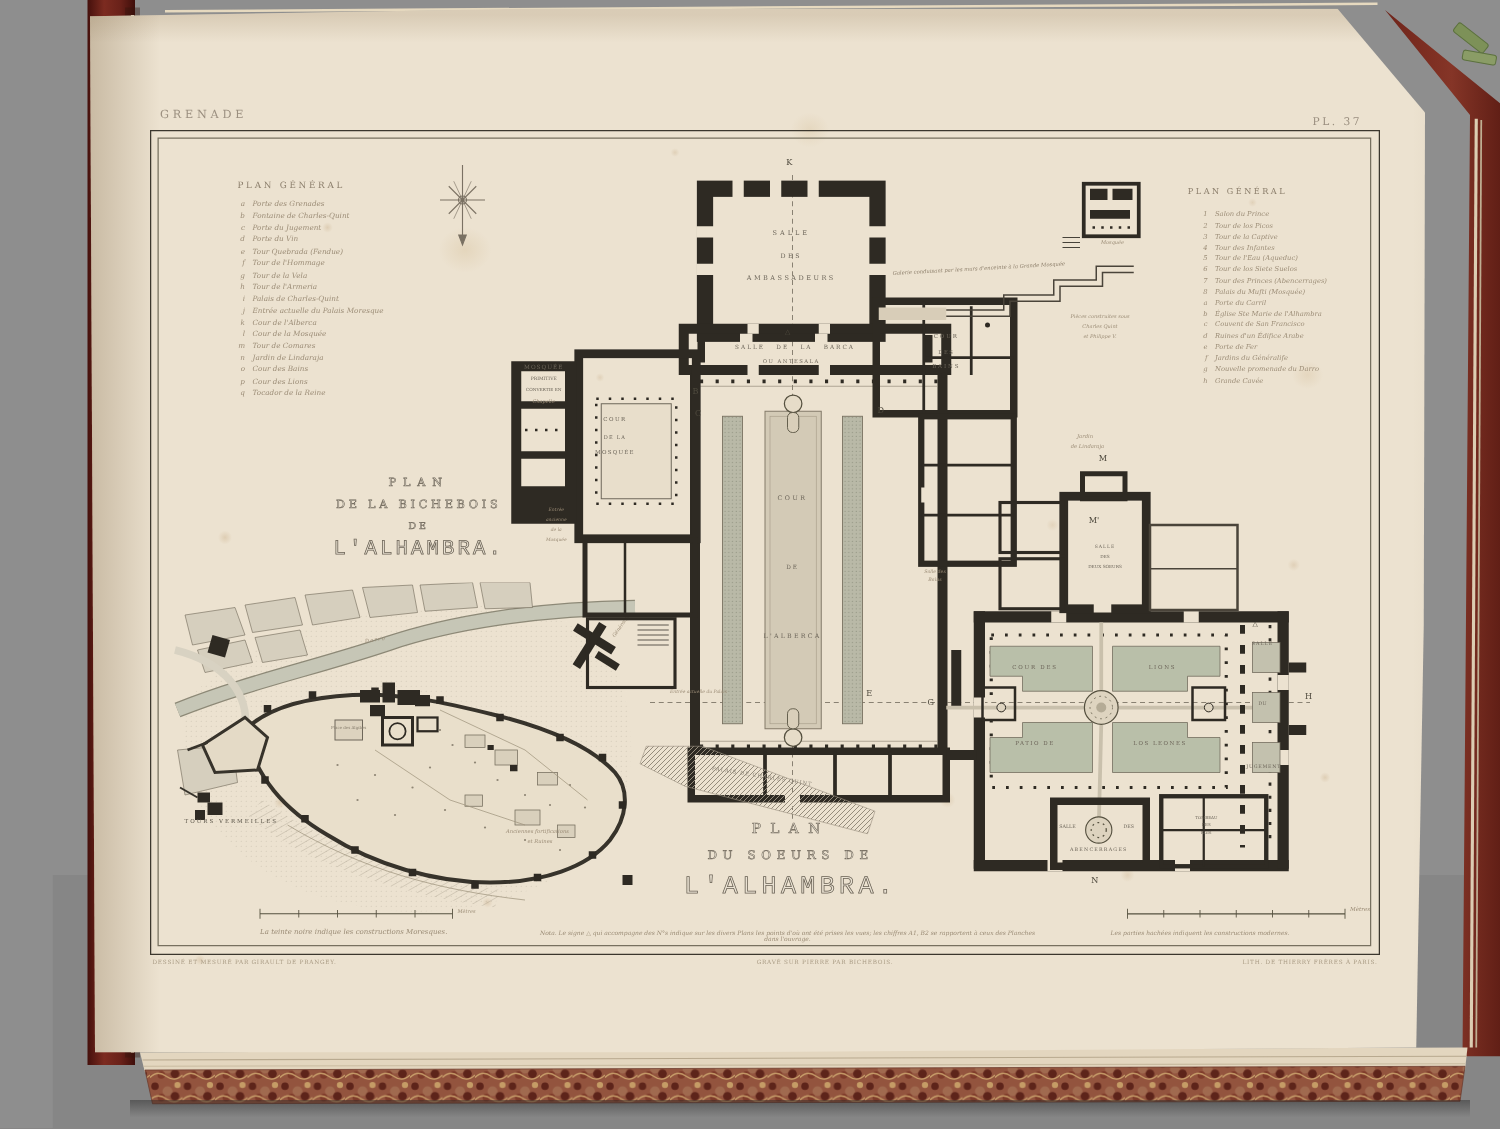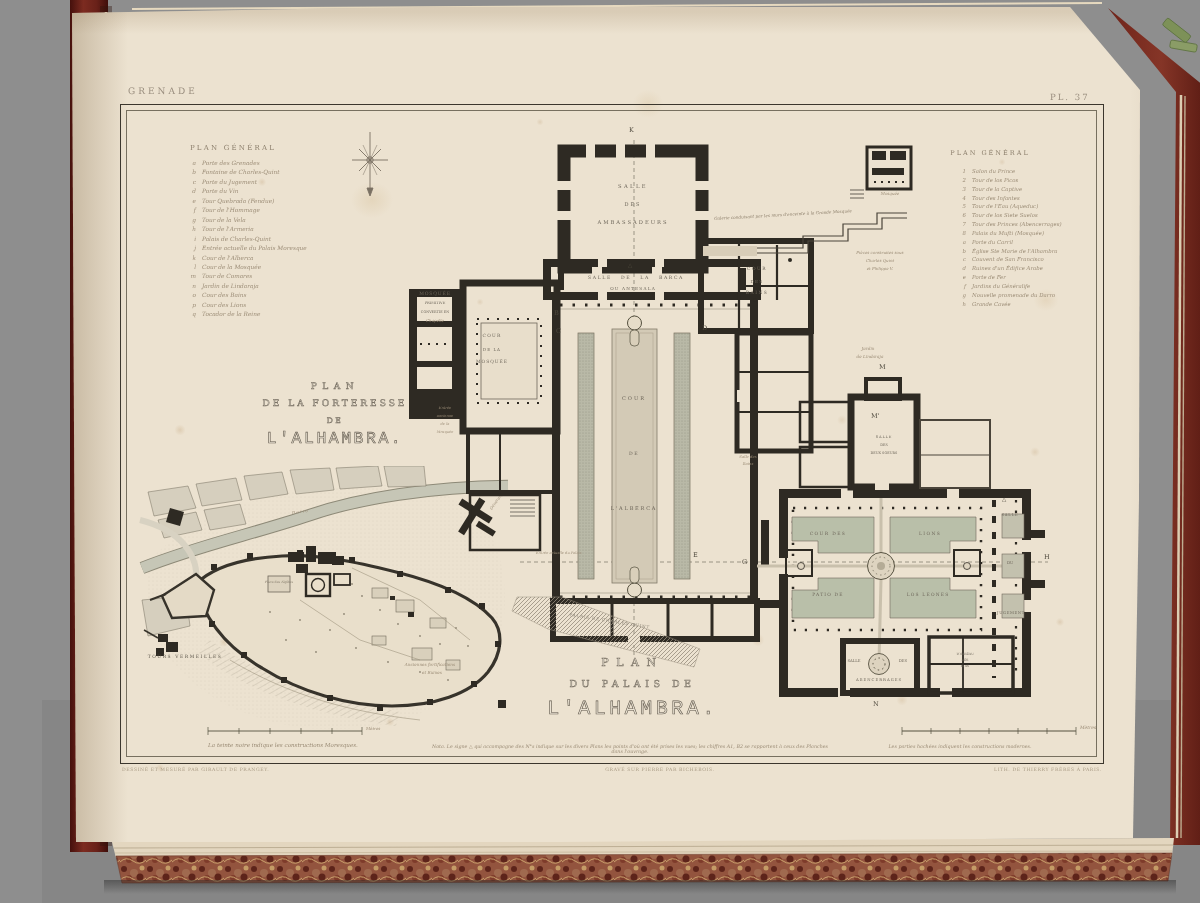--- a/index.html
+++ b/index.html
@@ -172,28 +172,28 @@
       <div class="lrow"><span class="lk">c</span><span class="lv">Couvent de San Francisco</span></div>
       <div class="lrow"><span class="lk">d</span><span class="lv">Ruines d'un Édifice Arabe</span></div>
       <div class="lrow"><span class="lk">e</span><span class="lv">Porte de Fer</span></div>
       <div class="lrow"><span class="lk">f</span><span class="lv">Jardins du Généralife</span></div>
       <div class="lrow"><span class="lk">g</span><span class="lv">Nouvelle promenade du Darro</span></div>
       <div class="lrow"><span class="lk">h</span><span class="lv">Grande Cavée</span></div>
     </div>
 
   <div class="tblock" style="left:250px;top:382px;width:170px">
     <div class="outs" style="font-size:9px;letter-spacing:5.5px">PLAN</div>
-    <div class="outs" style="font-size:9px;letter-spacing:3px;margin-top:7px">DE LA FORTERESSE</div>
+    <div class="outs" style="font-size:9px;letter-spacing:3px;margin-top:7px">DE LA BICHEBOIS</div>
     <div class="outs" style="font-size:7.5px;letter-spacing:2.5px;margin-top:7px">DE</div>
     <div class="outl" style="font-size:16.5px;letter-spacing:2.5px;margin-top:4px">L'ALHAMBRA.</div>
   </div>
 
   <div class="tblock" style="left:545px;top:656px;width:175px">
     <div class="outs" style="font-size:11px;letter-spacing:7.5px">PLAN</div>
-    <div class="outs" style="font-size:9.5px;letter-spacing:4.5px;margin-top:10px">DU PALAIS DE</div>
+    <div class="outs" style="font-size:9.5px;letter-spacing:4.5px;margin-top:10px">DU SOEURS DE</div>
     <div class="outl" style="font-size:20px;letter-spacing:3.5px;margin-top:8px">L'ALHAMBRA.</div>
   </div>
 
   <svg style="left:138px;top:466px" width="376" height="282" viewBox="138 466 376 282">
     <defs>
       <pattern id="st" width="4" height="4" patternUnits="userSpaceOnUse">
         <circle cx="1" cy="1" r="0.45" fill="#8f8675"></circle>
       </pattern>
       <pattern id="h2" width="5" height="5" patternUnits="userSpaceOnUse" patternTransform="rotate(60)">
         <line x1="0" y1="0" x2="0" y2="5" stroke="#8f8675" stroke-width="0.8"></line>

